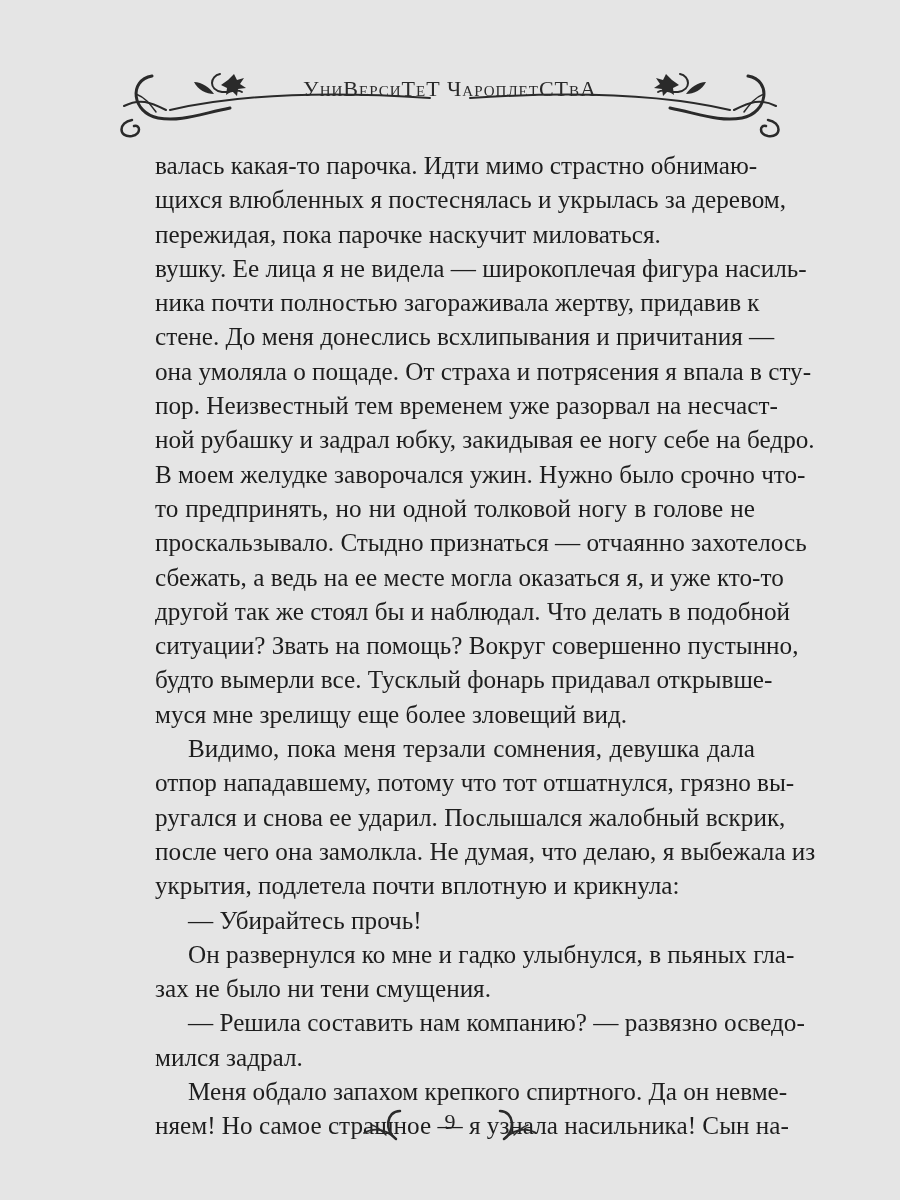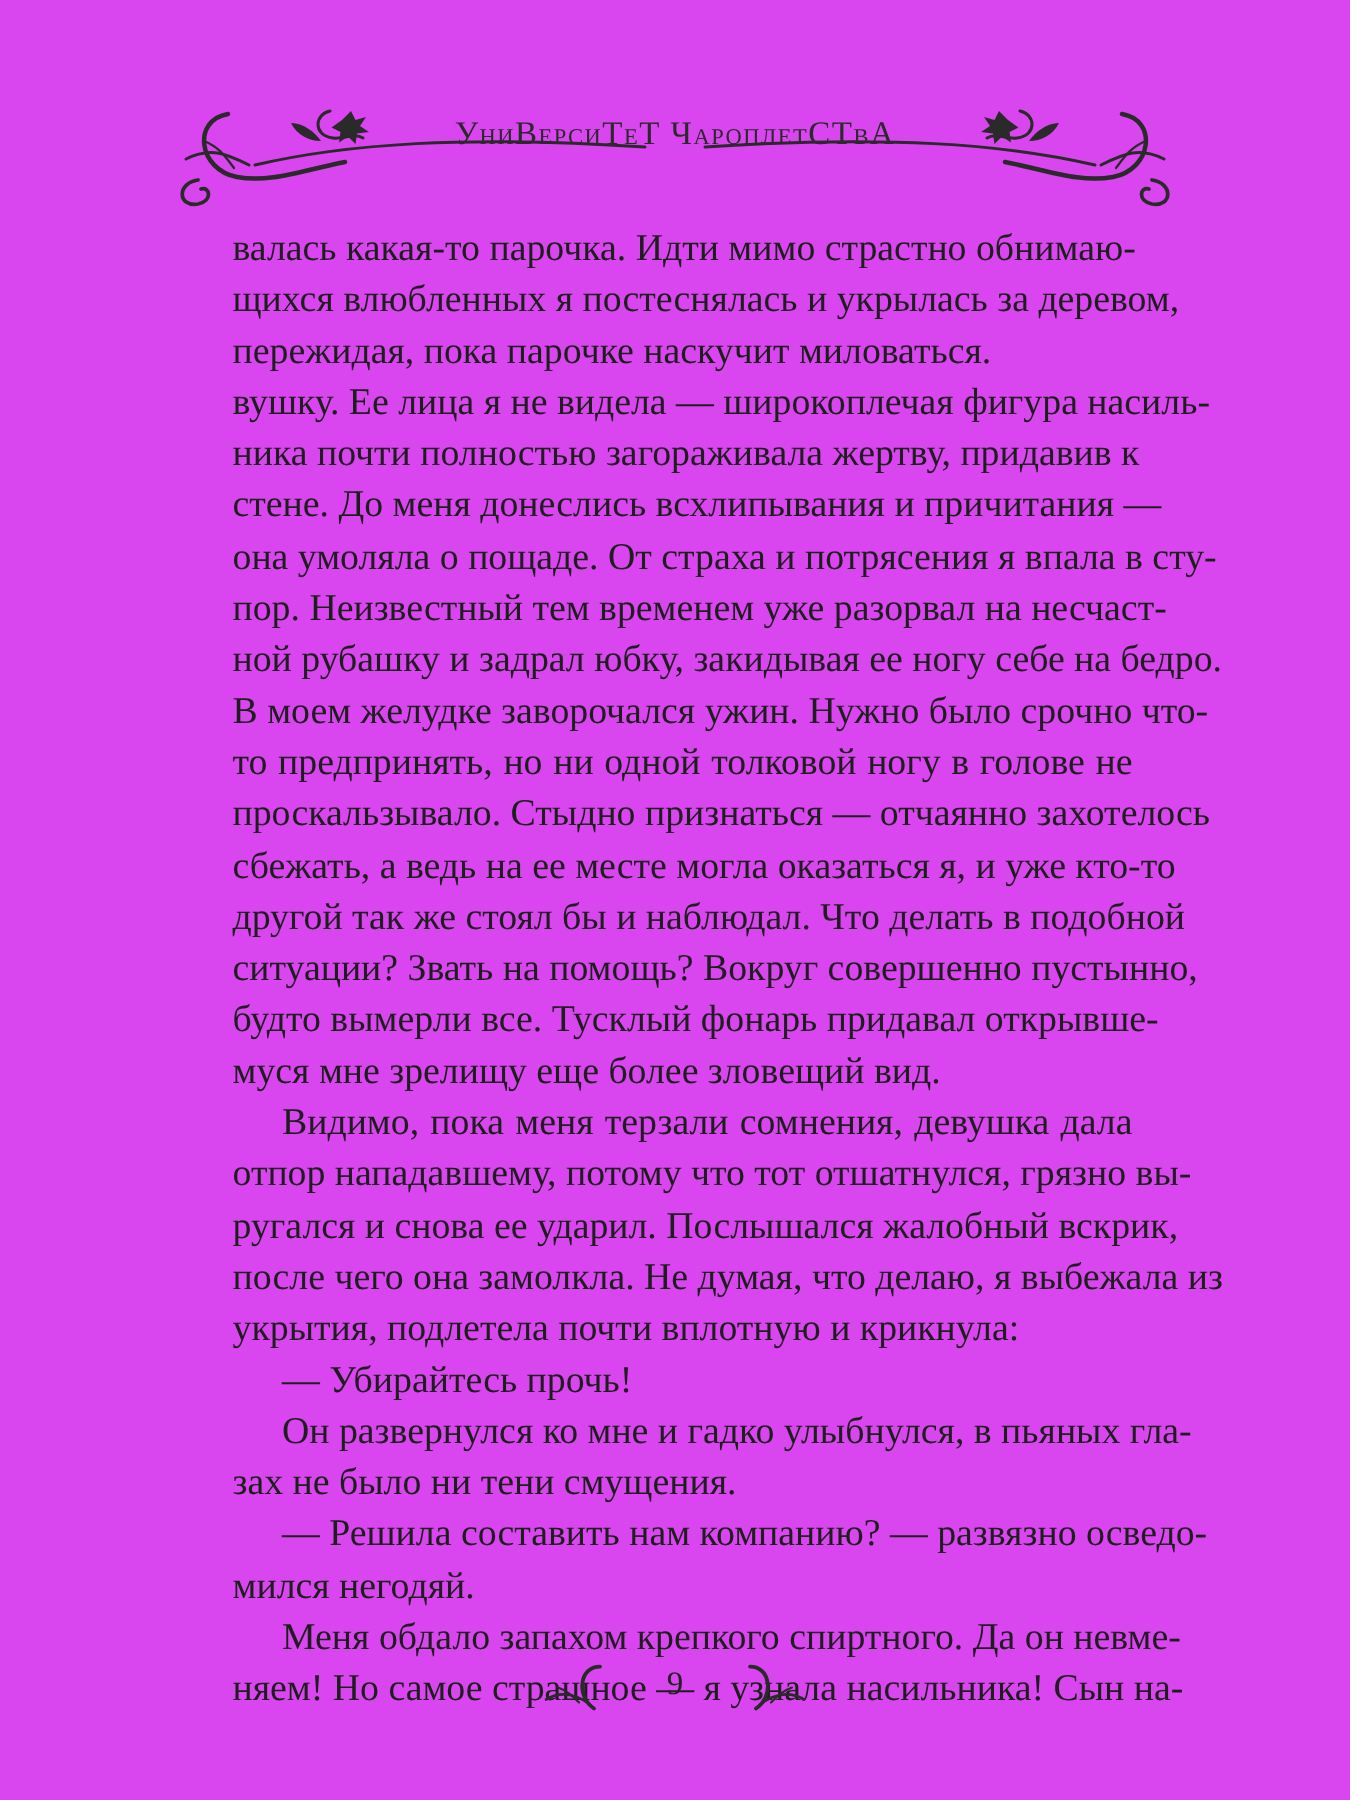--- a/index.html
+++ b/index.html
@@ -1,17 +1,17 @@
 <!DOCTYPE html>
 <html><head>
 <meta charset="utf-8">
 <style>
   html, body { margin: 0; padding: 0; background: #ffffff; }
   body { width: 900px; height: 1200px; position: relative; overflow: hidden; }
-  .page { position: absolute; left: 0; top: 0; width: 900px; height: 1200px; background: #d946ef; }
+  .page { position: absolute; left: 0; top: 0; width: 900px; height: 1200px; background: #e5e5e5; }
   .header { position: absolute; left: 110px; top: 58px; width: 680px; height: 90px; }
   .header svg { position: absolute; left: 0; top: 0; }
   .header-title {
     position: absolute; left: 0; top: 18px; width: 680px; text-align: center;
     font-family: "Liberation Serif", serif; font-size: 22px; letter-spacing: 1px;
     color: #2a2a2a; font-variant: small-caps;
   }
   .body-text {
     position: absolute; left: 127px; top: 149px; width: 628px;
     font-family: "Liberation Serif", serif; font-size: 25.2px; line-height: 34.3px;
@@ -83,21 +83,21 @@
       <span class="line last">муся мне зрелищу еще более зловещий вид.</span>
       <span class="line indent">Видимо, пока меня терзали сомнения, девушка дала</span>
       <span class="line">отпор нападавшему, потому что тот отшатнулся, грязно вы-</span>
       <span class="line">ругался и снова ее ударил. Послышался жалобный вскрик,</span>
       <span class="line">после чего она замолкла. Не думая, что делаю, я выбежала из</span>
       <span class="line last">укрытия, подлетела почти вплотную и крикнула:</span>
       <span class="line indent last">— Убирайтесь прочь!</span>
       <span class="line indent">Он развернулся ко мне и гадко улыбнулся, в пьяных гла-</span>
       <span class="line last">зах не было ни тени смущения.</span>
       <span class="line indent">— Решила составить нам компанию? — развязно осведо-</span>
-      <span class="line last">мился негодяй.</span>
+      <span class="line last">мился задрал.</span>
       <span class="line indent">Меня обдало запахом крепкого спиртного. Да он невме-</span>
       <span class="line">няем! Но самое страшное — я узнала насильника! Сын на-</span>
     </div>
 
   <div class="footer">
     <svg width="240" height="60" viewBox="0 0 240 60">
       <g fill="none" stroke="#2a2a2a" stroke-linecap="round">
         <path d="M70,16 C56,16 54,36 66,44" stroke-width="2.5"></path>
         <path d="M34,38 C44,32 56,34 66,44" stroke-width="1.8"></path>
         <path d="M42,30 C48,32 52,36 56,40" stroke-width="1.4"></path>

